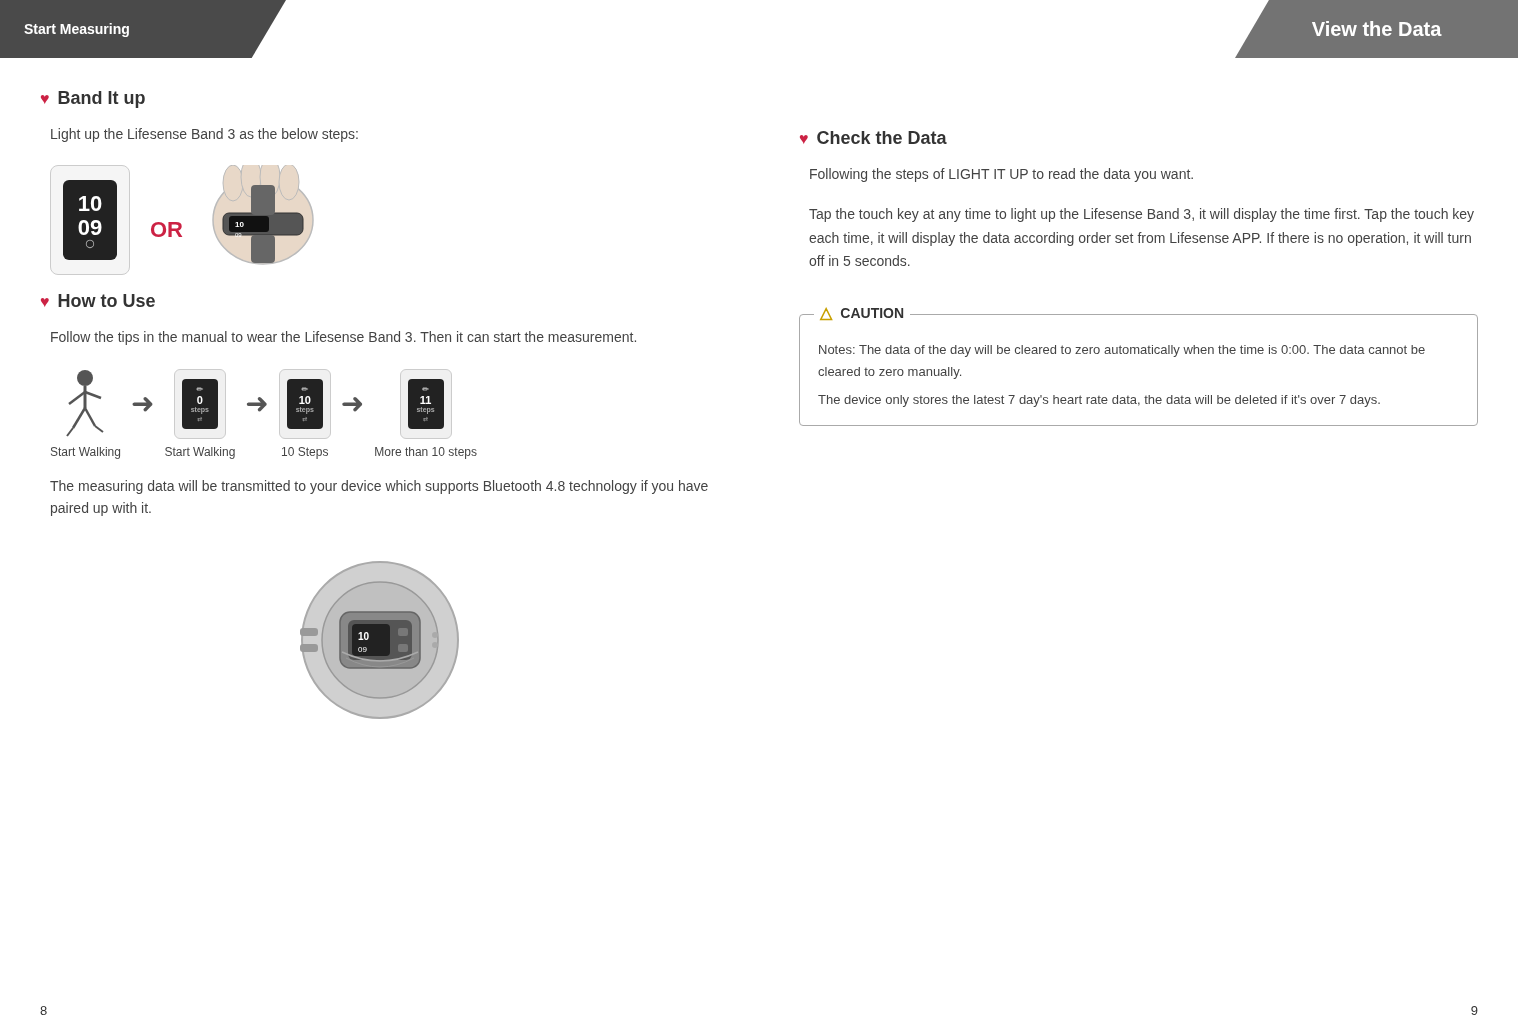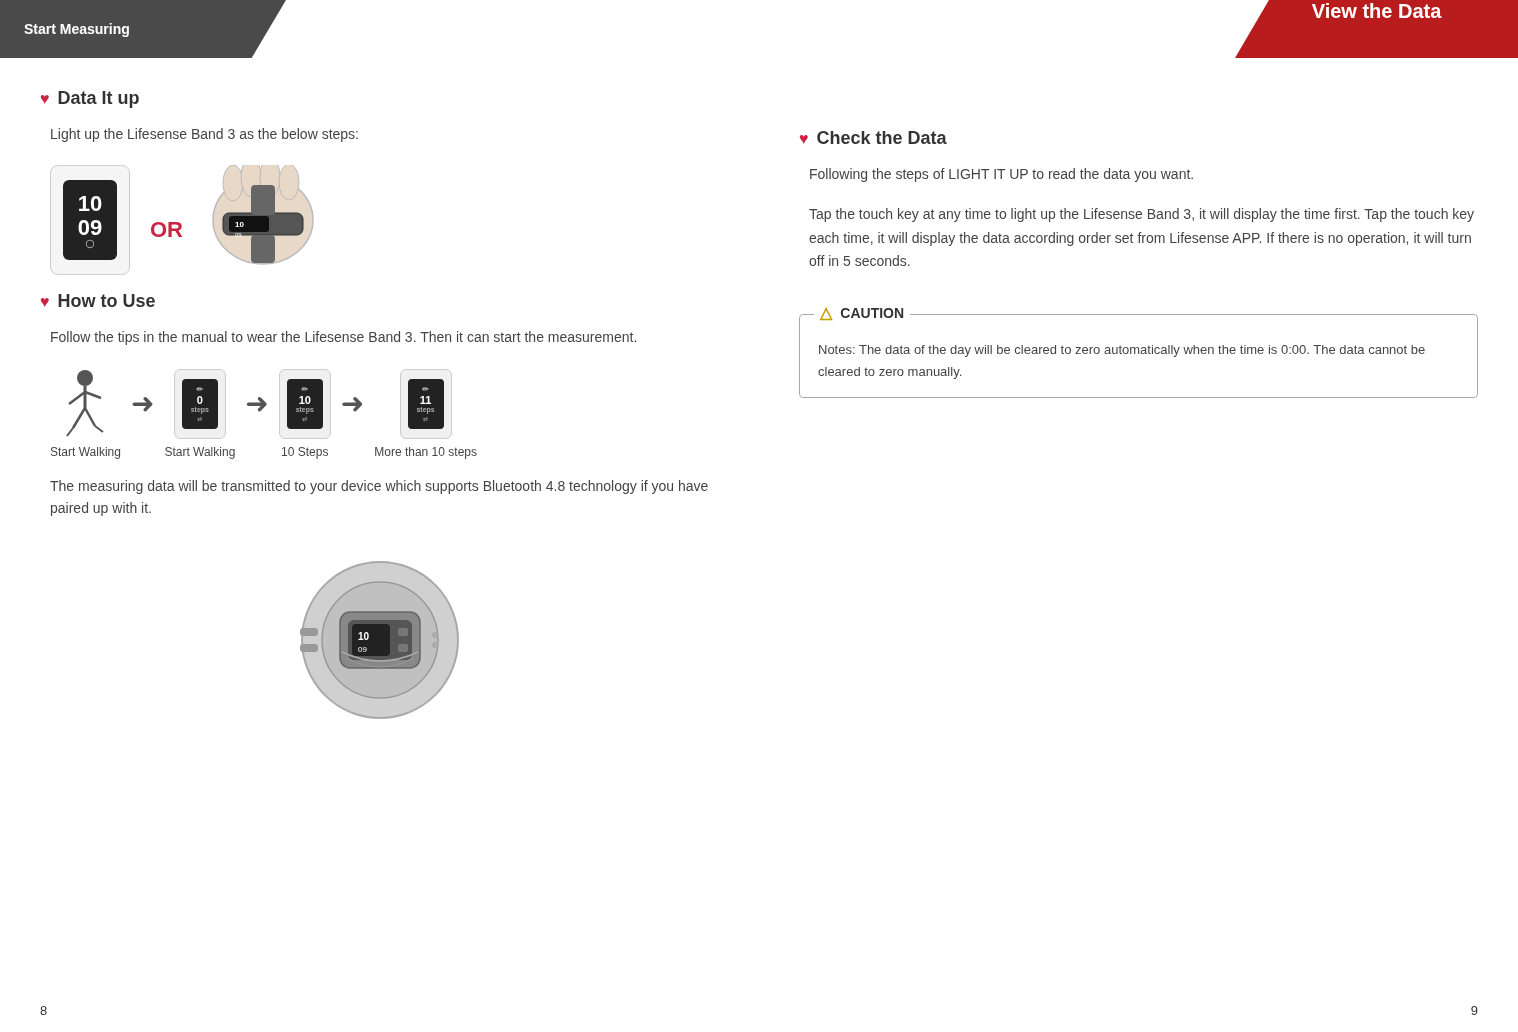--- a/index.html
+++ b/index.html
@@ -26,24 +26,25 @@
       align-items: center;
       padding-left: 24px;
       clip-path: polygon(0 0, 100% 0, 88% 100%, 0 100%);
     }
     .header-left span {
       color: #fff;
       font-size: 14px;
       font-weight: bold;
     }
     .header-right {
-      background: #b91c1c;
+      background: #737373;
       width: 283px;
       margin-left: auto;
       display: flex;
+      align-items: center;
       justify-content: center;
       clip-path: polygon(12% 0, 100% 0, 100% 100%, 0 100%);
     }
     .header-right span {
       color: #fff;
       font-size: 20px;
       font-weight: bold;
     }
 
     
@@ -275,21 +276,21 @@
     <span>View the Data</span>
   </div>
 </div>
 
 <div class="content">
 
   <div class="left-panel">
 
     <div class="section-heading">
       <span class="heart-icon">♥</span>
-      <span>Data It up</span>
+      <span>Band It up</span>
     </div>
     <div class="section-body">Light up the Lifesense Band 3 as the below steps:</div>
 
     <div class="light-images">
 
       <div class="device-image">
         <div class="device-screen">
           <span>10</span>
           <span>09</span>
           <small>◯</small>
@@ -437,20 +438,21 @@
 
     <div class="check-data-body">Following the steps of LIGHT IT UP to read the data you want.</div>
     <div class="check-data-body">Tap the touch key at any time to light up the Lifesense Band 3, it will display the time first. Tap the touch key each time, it will display the data according order set from Lifesense APP. If there is no operation, it will turn off in 5 seconds.</div>
 
     <div class="caution-box" style="margin-top:40px;">
       <div class="caution-header">
         <span class="caution-icon">△</span>
         <span>CAUTION</span>
       </div>
       <div class="caution-text" style="margin-top:10px;">Notes: The data of the day will be cleared to zero automatically when the time is 0:00. The data cannot be cleared to zero manually.</div>
+      <div class="caution-text" style="margin-top:6px;">The device only stores the latest 7 day's heart rate data, the data will be deleted if it's over 7 days.</div>
     </div>
 
   </div>
 
 </div>
 
 <div class="footer">8</div>
 <div class="footer-right">9</div>
 
 </body></html>

